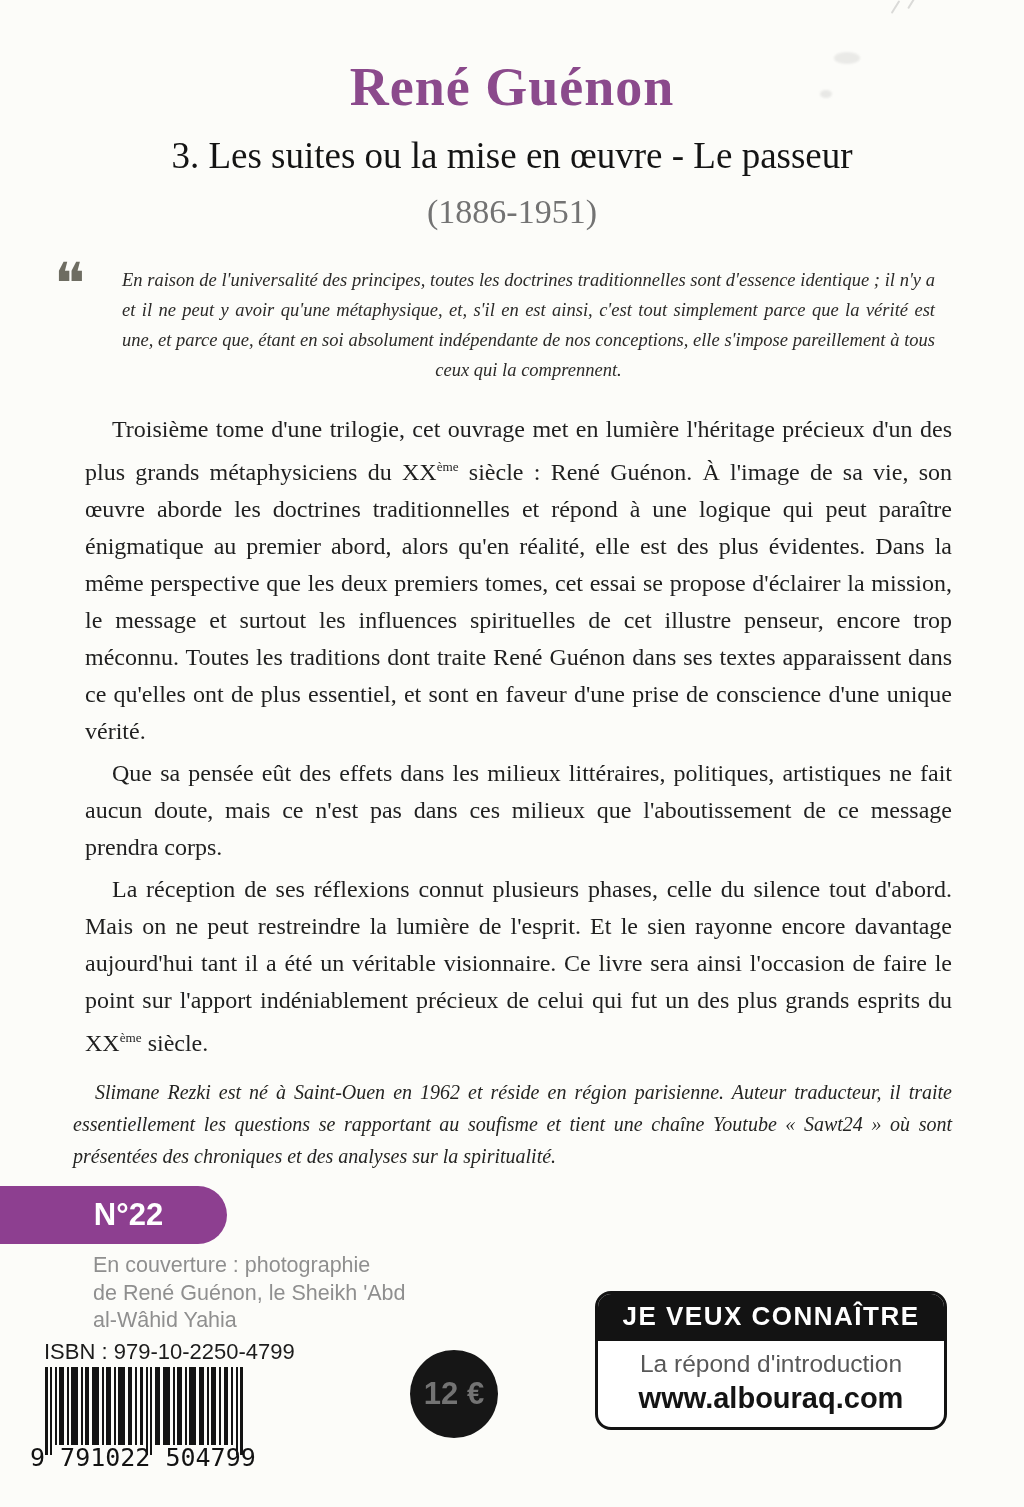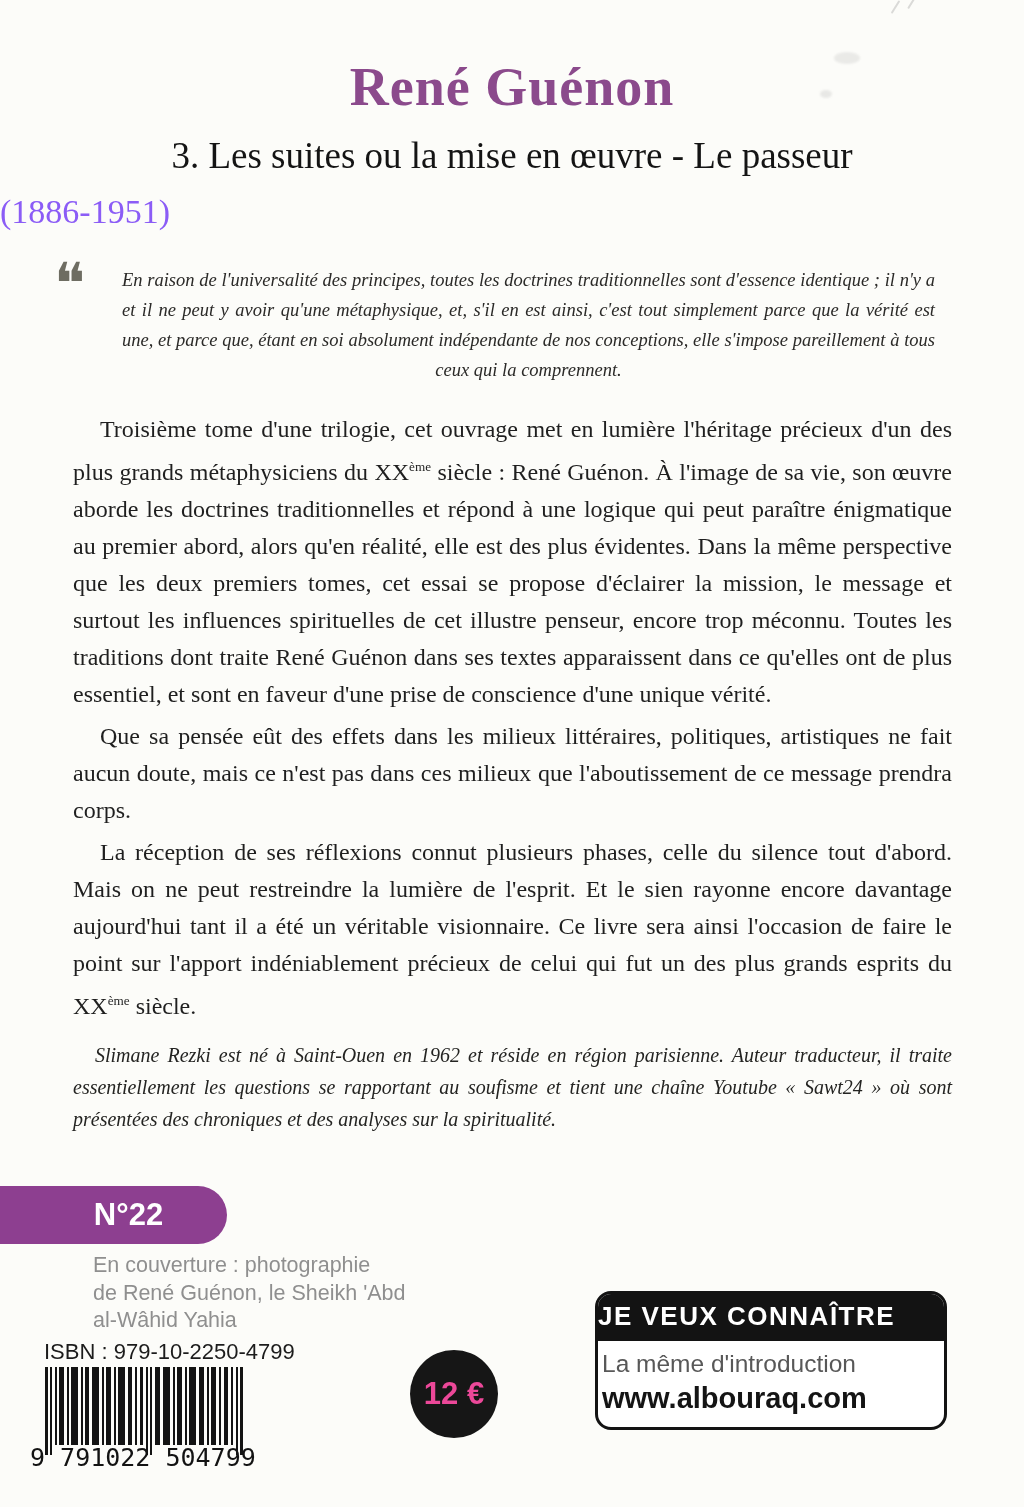--- a/index.html
+++ b/index.html
@@ -12,37 +12,37 @@
   .title {
     padding-top:56px; text-align:center;
     font-size:54px; font-weight:bold; letter-spacing:1px;
     color:#8b4a8c;
   }
   .subtitle {
     margin-top:16px; text-align:center;
     font-size:37px; color:#141414;
   }
   .dates {
-    margin-top:16px; 
-    font-size:34px; color:#8b5cf6;
+    margin-top:16px; text-align:center;
+    font-size:34px; color:#737373;
   }
   
   .quote {
     position:relative; margin:34px 89px 0 122px;
     font-style:italic; font-size:18.5px; line-height:30px; color:#2b2a28;
     text-align:justify; text-align-last:center;
   }
   .quote-mark {
     position:absolute; left:-68px; top:-10px;
     font-family:"DejaVu Sans", sans-serif; font-style:normal;
     font-size:58px; line-height:58px; color:#6e6d62;
   }
   
   .body-text { margin:26px 72px 0 73px; font-size:24px; line-height:37px; text-align:justify; }
-  .body-text p { margin:0 0 5px 0; text-indent:27px; }
+  .body-text p { margin:0 0 5px 12px; text-indent:27px; }
   .body-text sup, .bio sup { font-size:0.55em; }
   .bio {
     margin:14px 72px 0 73px; font-style:italic;
     font-size:20px; line-height:32px; text-align:justify; text-indent:22px;
     color:#242422;
   }
   
   .series-band {
     position:absolute; left:0; top:1186px; width:227px; height:58px;
     background:#8d3f90; border-radius:0 30px 30px 0;
@@ -65,26 +65,26 @@
   .barcode rect { fill:#131313; }
   .barcode-digits {
     position:absolute; left:30px; top:1443px; width:225px;
     font-family:"DejaVu Sans Mono", monospace; font-size:25px; color:#131313;
     white-space:pre;
   }
   .price-circle {
     position:absolute; left:410px; top:1350px; width:88px; height:88px;
     border-radius:50%; background:#161616;
     display:flex; align-items:center; justify-content:center;
-    font-family:"Liberation Sans", sans-serif; font-weight:bold; font-size:31px; color:#ec4899;
+    font-family:"Liberation Sans", sans-serif; font-weight:bold; font-size:31px; color:#737373;
   }
   .promo-box {
     position:absolute; left:595px; top:1291px; width:346px;
     border:3px solid #131313; border-radius:16px; overflow:hidden;
-    background:#ffffff; text-align:left;
+    background:#ffffff; text-align:center;
     font-family:"Liberation Sans", sans-serif;
   }
   .promo-header {
     background:#131313; color:#ffffff; font-weight:bold;
     font-size:26px; letter-spacing:1.5px; padding:7px 0 9px;
   }
   .promo-body { padding:8px 4px 12px; }
   .promo-line { color:#585858; font-size:24.5px; line-height:30.5px; }
   .promo-site { margin-top:2px; color:#141414; font-weight:bold; font-size:29px; }
   
@@ -168,18 +168,18 @@
   </svg>
   <div class="barcode-digits">9 791022 504799</div>
 
   <div class="price-circle">
     <span>12 €</span>
   </div>
 
   <div class="promo-box">
     <div class="promo-header">JE VEUX CONNAÎTRE</div>
     <div class="promo-body">
-      <div class="promo-line">La même d'introduction</div>
+      <div class="promo-line">La répond d'introduction</div>
       <div class="promo-site">www.albouraq.com</div>
     </div>
   </div>
 
 </div>
 
 </body></html>

